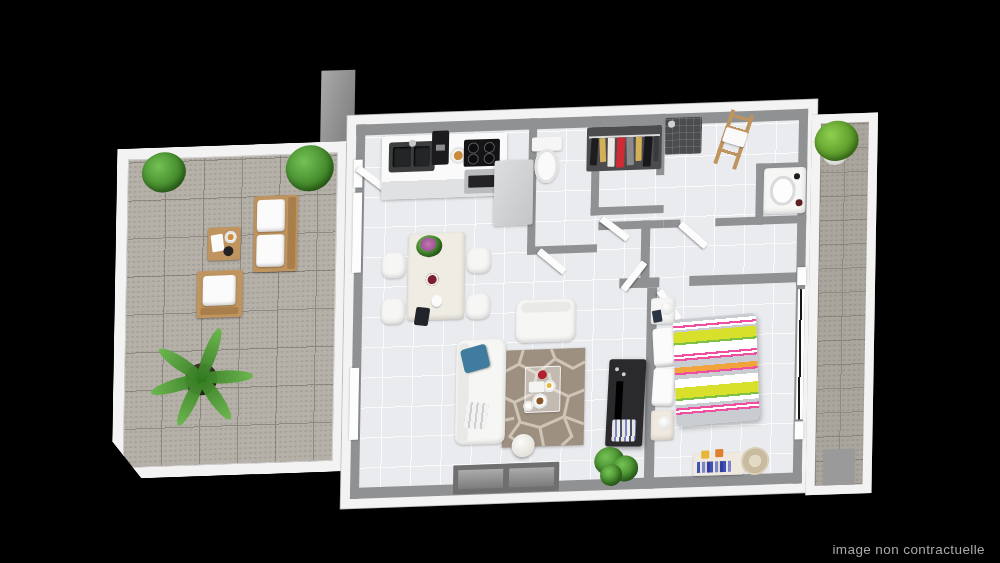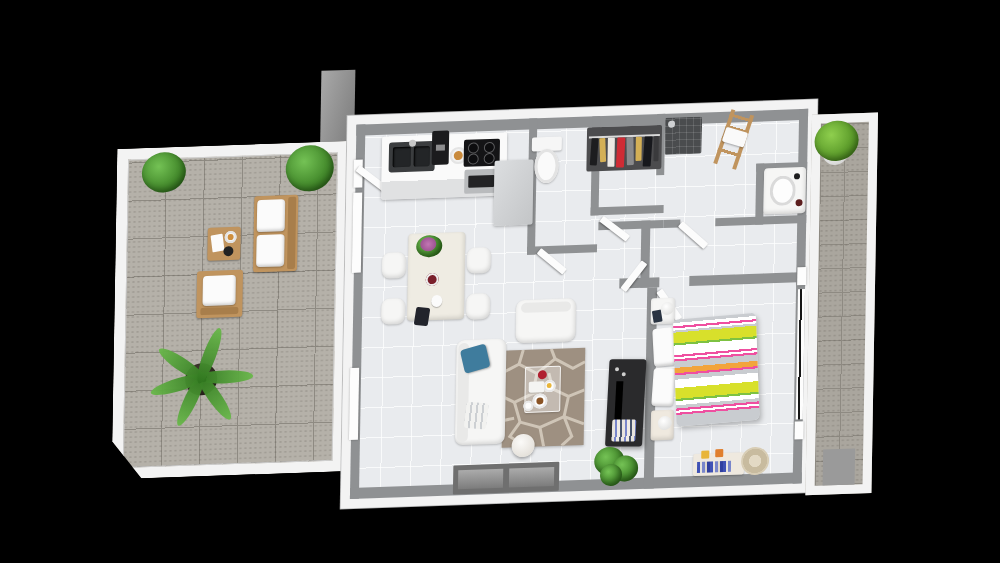--- a/index.html
+++ b/index.html
@@ -308,13 +308,14 @@
     </div>
 
     <div class="balcony">
       <div class="pot" style="left:2px;top:16px;width:26px;height:26px;background:radial-gradient(circle at 40% 35%,#ffffff,#c9c9c9);"></div>
       <div class="bush" style="left:-6px;top:-2px;width:44px;height:40px;background:radial-gradient(circle at 38% 35%, #8fcf4e, #4c8c1f 75%);"></div>
       <div class="abs" style="left:8px;top:326px;width:32px;height:36px;background:#9a9a9a;"></div>
     </div>
 
   </div>
 
+  <div class="disclaimer">image non contractuelle</div>
 </div>
 
 </body></html>

